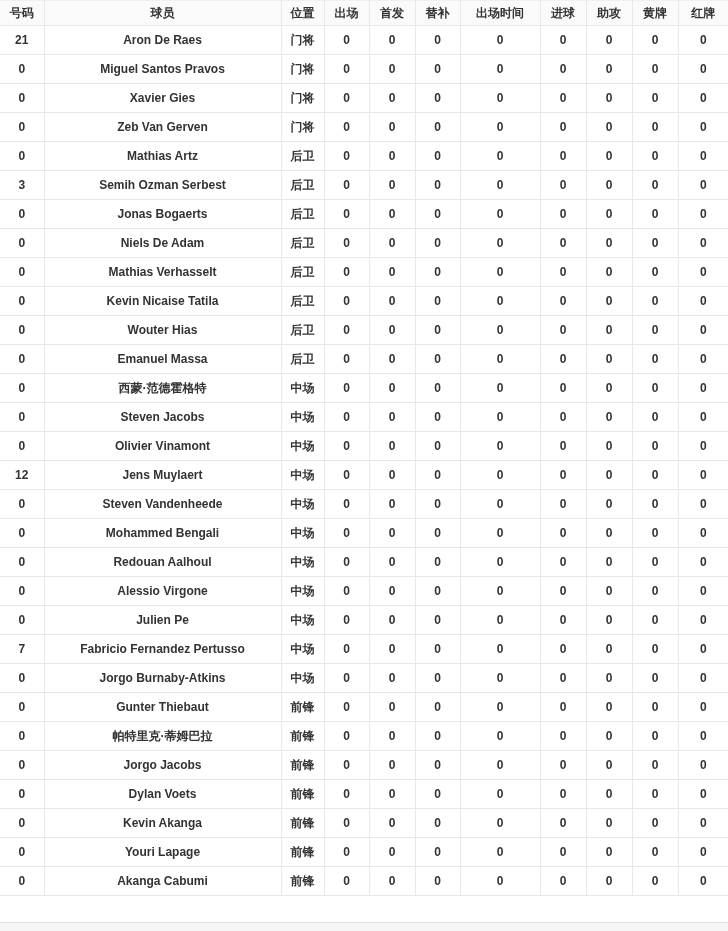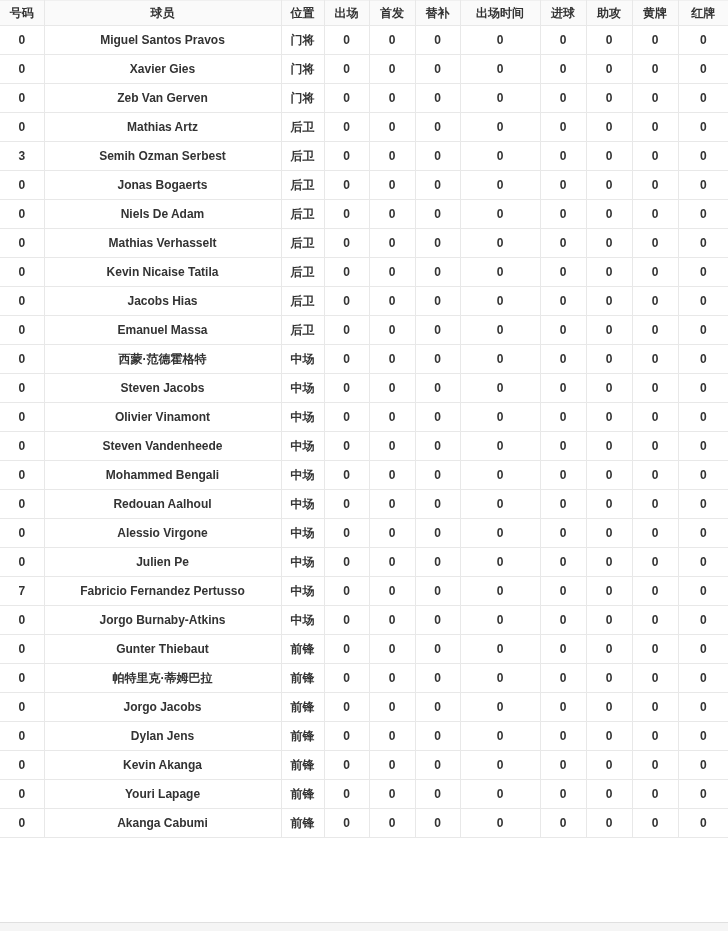--- a/index.html
+++ b/index.html
@@ -71,20 +71,33 @@
         <th>替补</th>
         <th>出场时间</th>
         <th>进球</th>
         <th>助攻</th>
         <th>黄牌</th>
         <th>红牌</th>
       </tr>
   </thead>
   <tbody id="table-body">
       <tr>
+        <td>21</td>
+        <td>Aron De Raes</td>
+        <td>门将</td>
+        <td>0</td>
+        <td>0</td>
+        <td>0</td>
+        <td>0</td>
+        <td>0</td>
+        <td>0</td>
+        <td>0</td>
+        <td>0</td>
+      </tr>
+      <tr>
         <td>0</td>
         <td>Miguel Santos Pravos</td>
         <td>门将</td>
         <td>0</td>
         <td>0</td>
         <td>0</td>
         <td>0</td>
         <td>0</td>
         <td>0</td>
         <td>0</td>
@@ -189,21 +202,21 @@
         <td>0</td>
         <td>0</td>
         <td>0</td>
         <td>0</td>
         <td>0</td>
         <td>0</td>
         <td>0</td>
       </tr>
       <tr>
         <td>0</td>
-        <td>Jacobs Hias</td>
+        <td>Wouter Hias</td>
         <td>后卫</td>
         <td>0</td>
         <td>0</td>
         <td>0</td>
         <td>0</td>
         <td>0</td>
         <td>0</td>
         <td>0</td>
         <td>0</td>
       </tr>
@@ -242,20 +255,33 @@
         <td>0</td>
         <td>0</td>
         <td>0</td>
         <td>0</td>
         <td>0</td>
         <td>0</td>
       </tr>
       <tr>
         <td>0</td>
         <td>Olivier Vinamont</td>
+        <td>中场</td>
+        <td>0</td>
+        <td>0</td>
+        <td>0</td>
+        <td>0</td>
+        <td>0</td>
+        <td>0</td>
+        <td>0</td>
+        <td>0</td>
+      </tr>
+      <tr>
+        <td>12</td>
+        <td>Jens Muylaert</td>
         <td>中场</td>
         <td>0</td>
         <td>0</td>
         <td>0</td>
         <td>0</td>
         <td>0</td>
         <td>0</td>
         <td>0</td>
         <td>0</td>
       </tr>
@@ -384,21 +410,21 @@
         <td>0</td>
         <td>0</td>
         <td>0</td>
         <td>0</td>
         <td>0</td>
         <td>0</td>
         <td>0</td>
       </tr>
       <tr>
         <td>0</td>
-        <td>Dylan Jens</td>
+        <td>Dylan Voets</td>
         <td>前锋</td>
         <td>0</td>
         <td>0</td>
         <td>0</td>
         <td>0</td>
         <td>0</td>
         <td>0</td>
         <td>0</td>
         <td>0</td>
       </tr>

